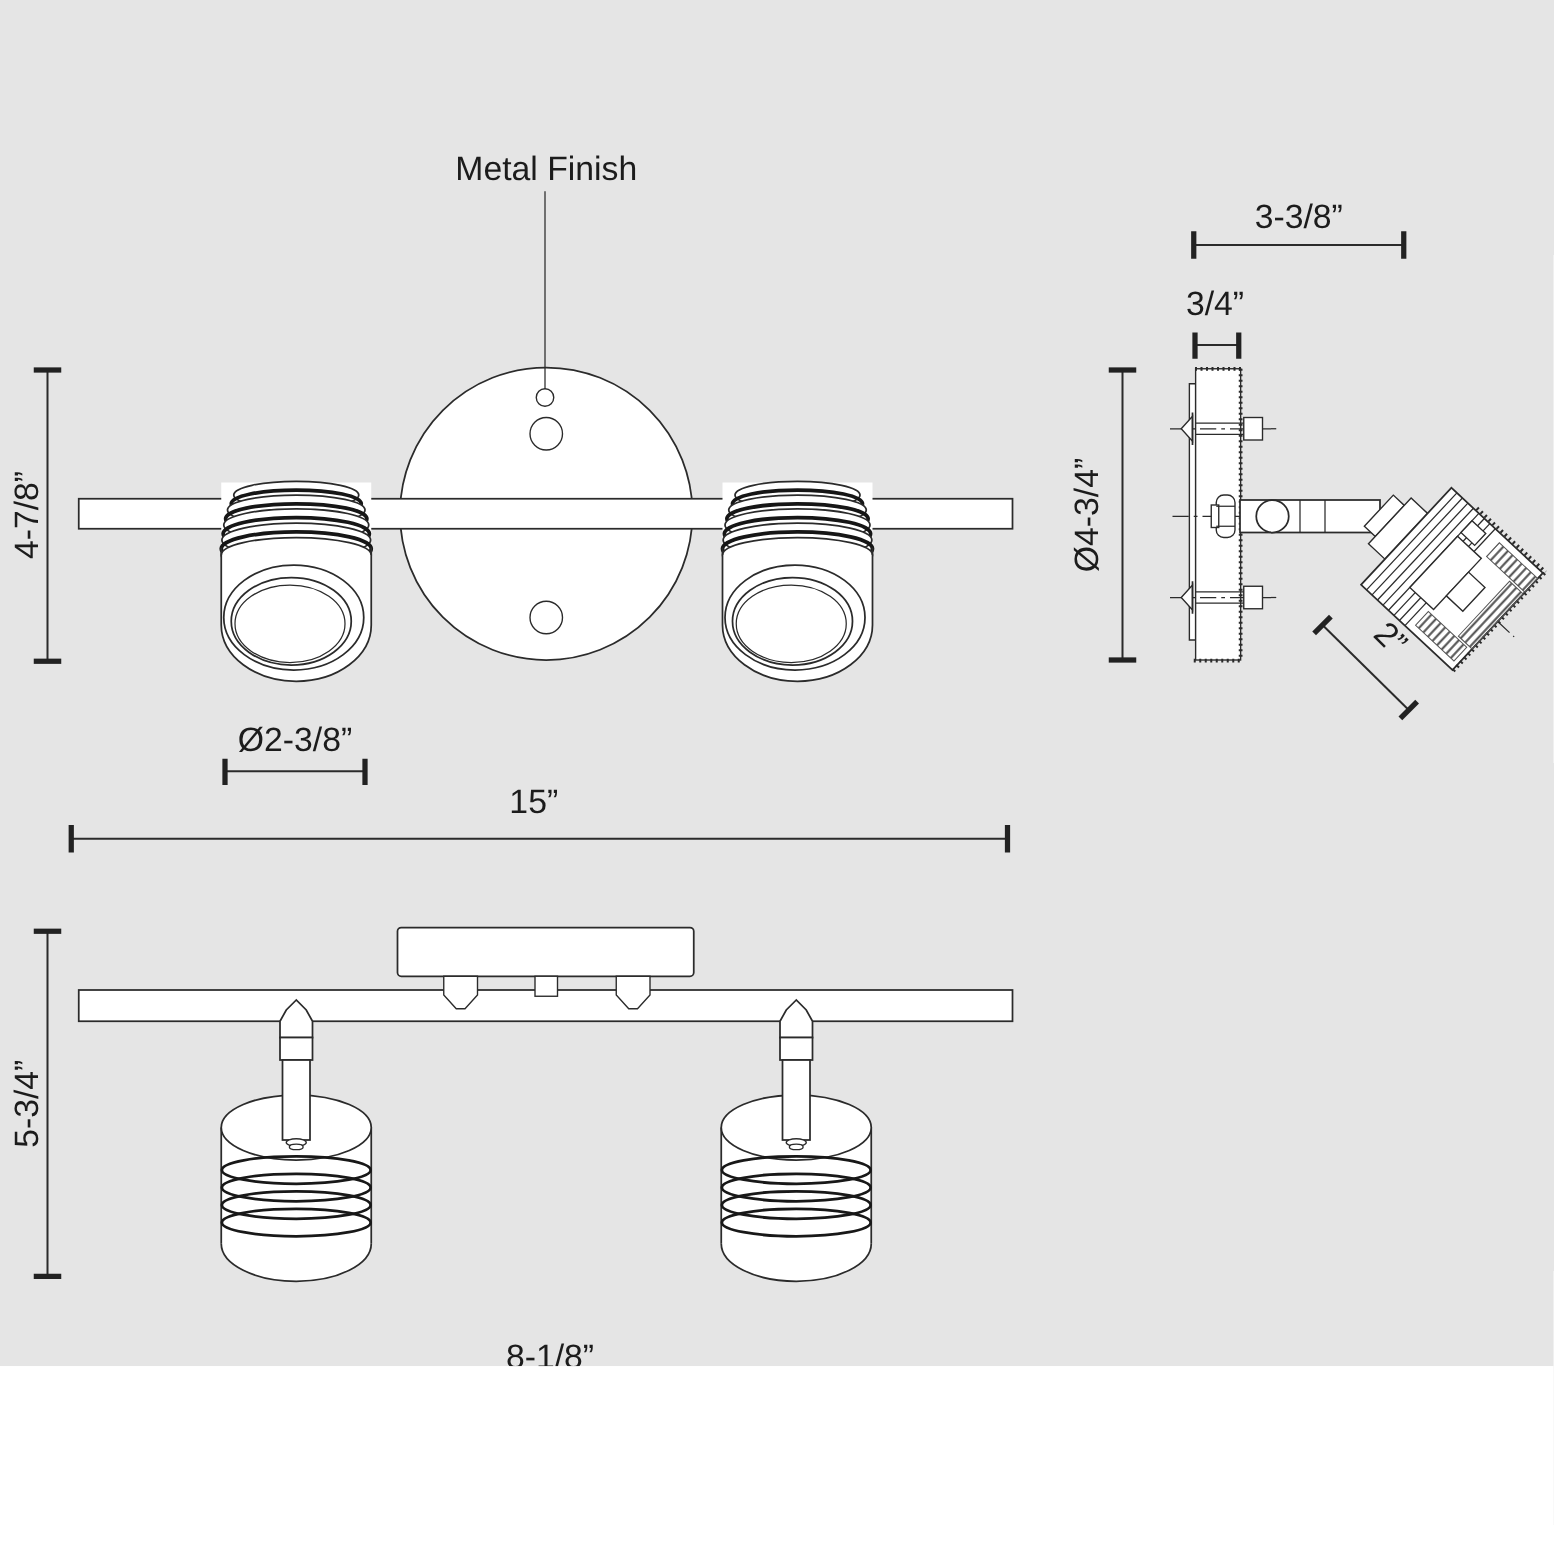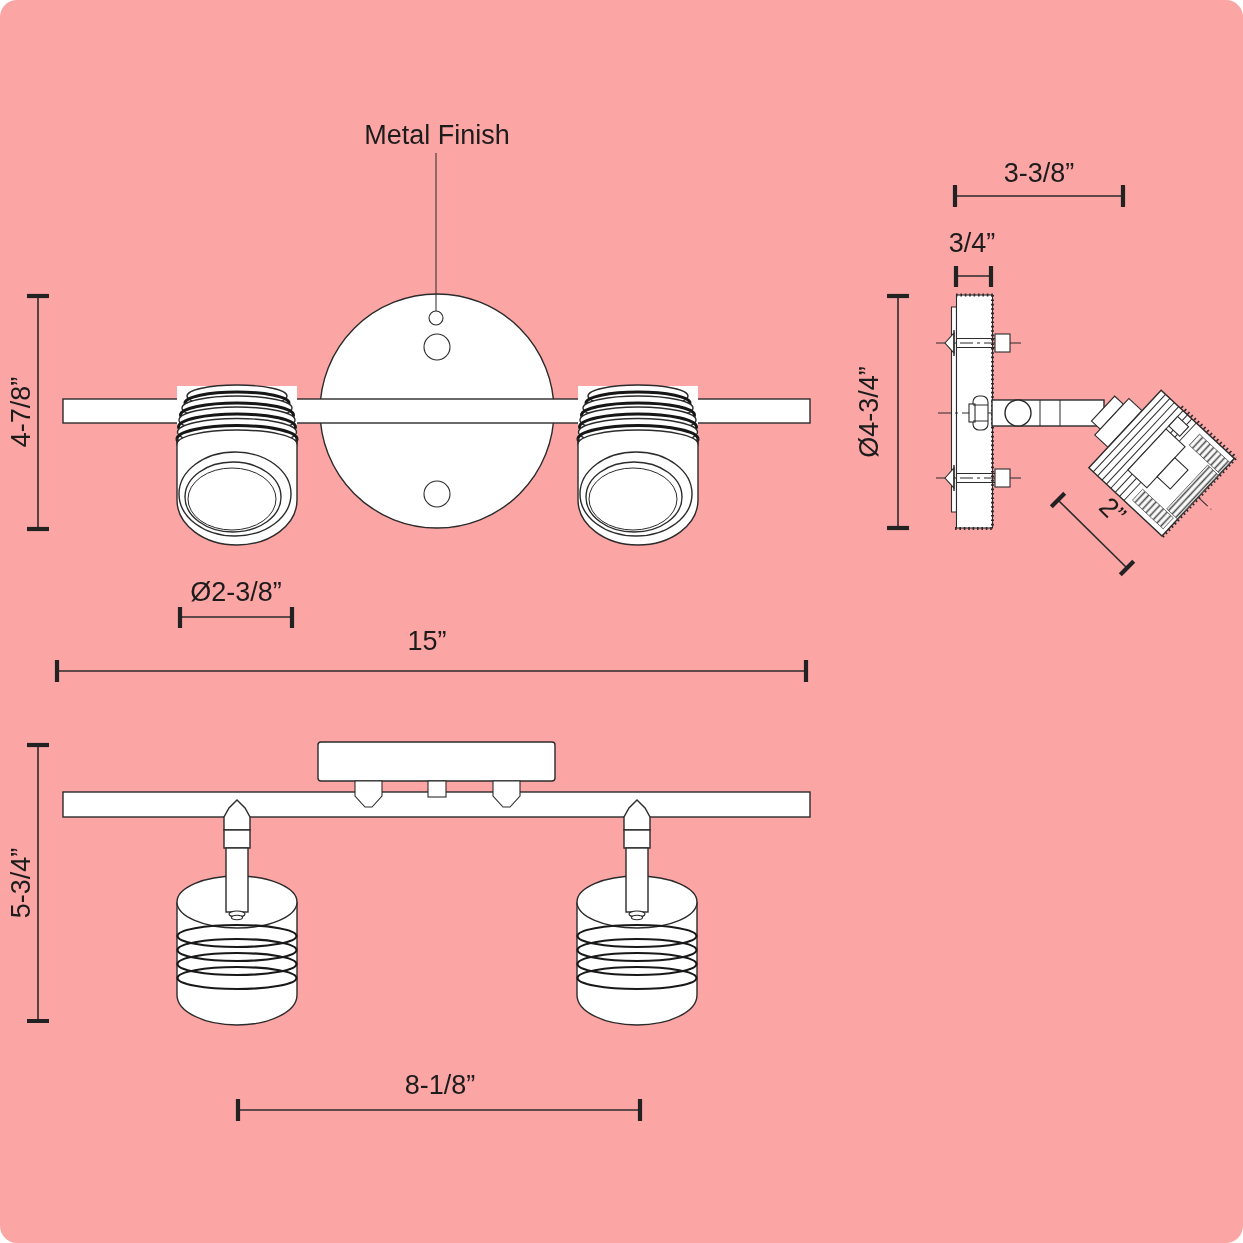--- a/index.html
+++ b/index.html
@@ -1,16 +1,16 @@
 <!DOCTYPE html>
 <html><head>
 <meta charset="utf-8">
 <style>
   html,body{margin:0;padding:0;background:#ffffff;}
-  .stage{position:relative;width:1243px;height:1243px;background:#fca5a5;overflow:hidden;border-radius:17px;}
+  .stage{position:relative;width:1243px;height:1093px;background:#e5e5e5;overflow:hidden;}
   svg{display:block;}
   .ln   {fill:none;stroke:#2b2b2b;stroke-width:1.4;}
   .thin {fill:none;stroke:#2b2b2b;stroke-width:1;}
   .lnf  {fill:#ffffff;stroke:#2b2b2b;stroke-width:1.4;}
   .lnf2 {fill:#ffffff;stroke:#2b2b2b;stroke-width:1.1;}
   .gap  {fill:none;stroke:#161616;stroke-width:3;}
   .rib  {fill:none;stroke:#181818;stroke-width:2.2;}
   .dim  {fill:none;stroke:#2b2b2b;stroke-width:1.6;}
   .tick {fill:none;stroke:#222222;stroke-width:4.2;}
   .cl   {fill:none;stroke:#2b2b2b;stroke-width:1;stroke-dasharray:13 4 3 4;}

